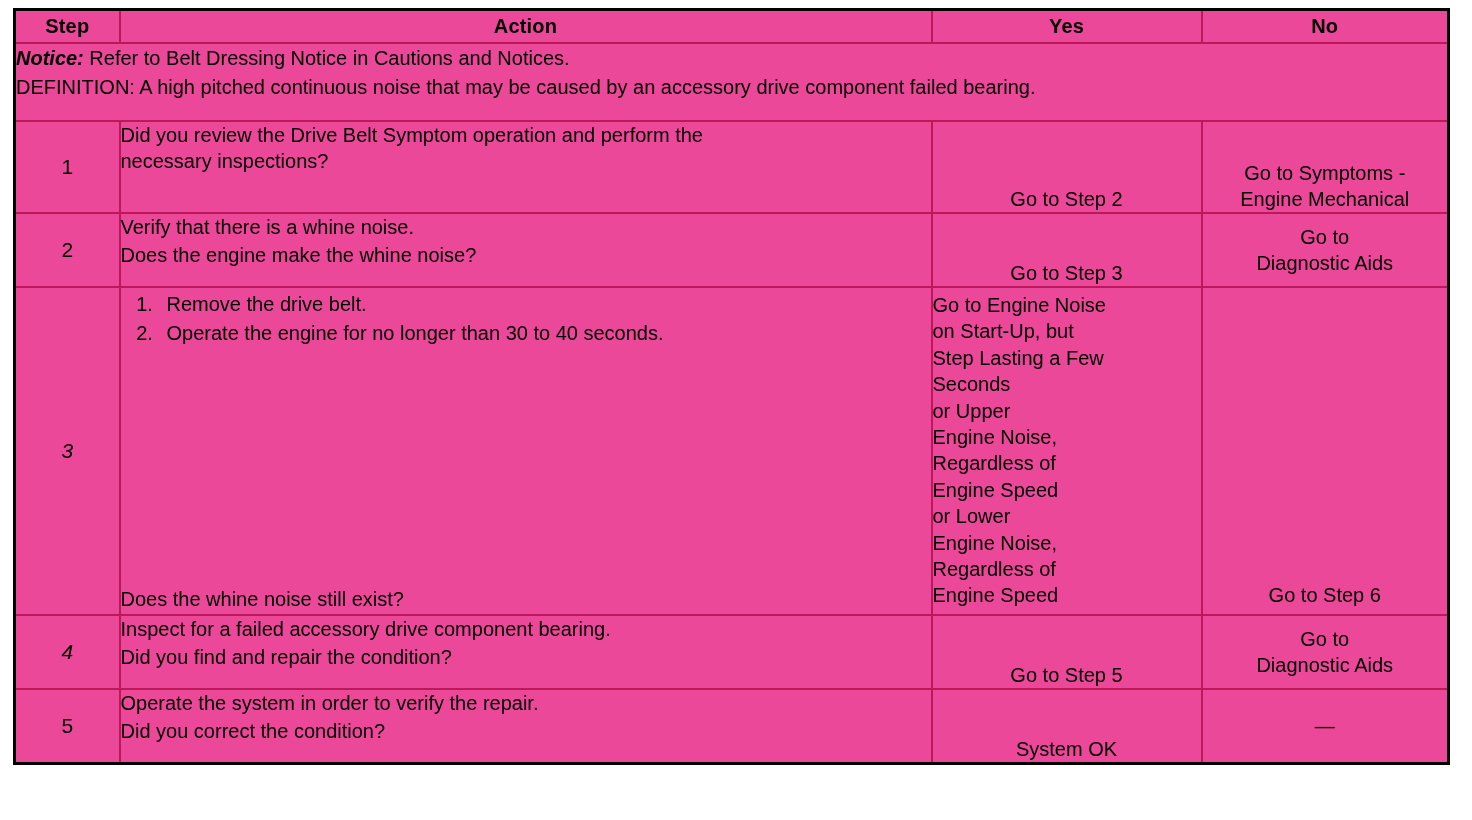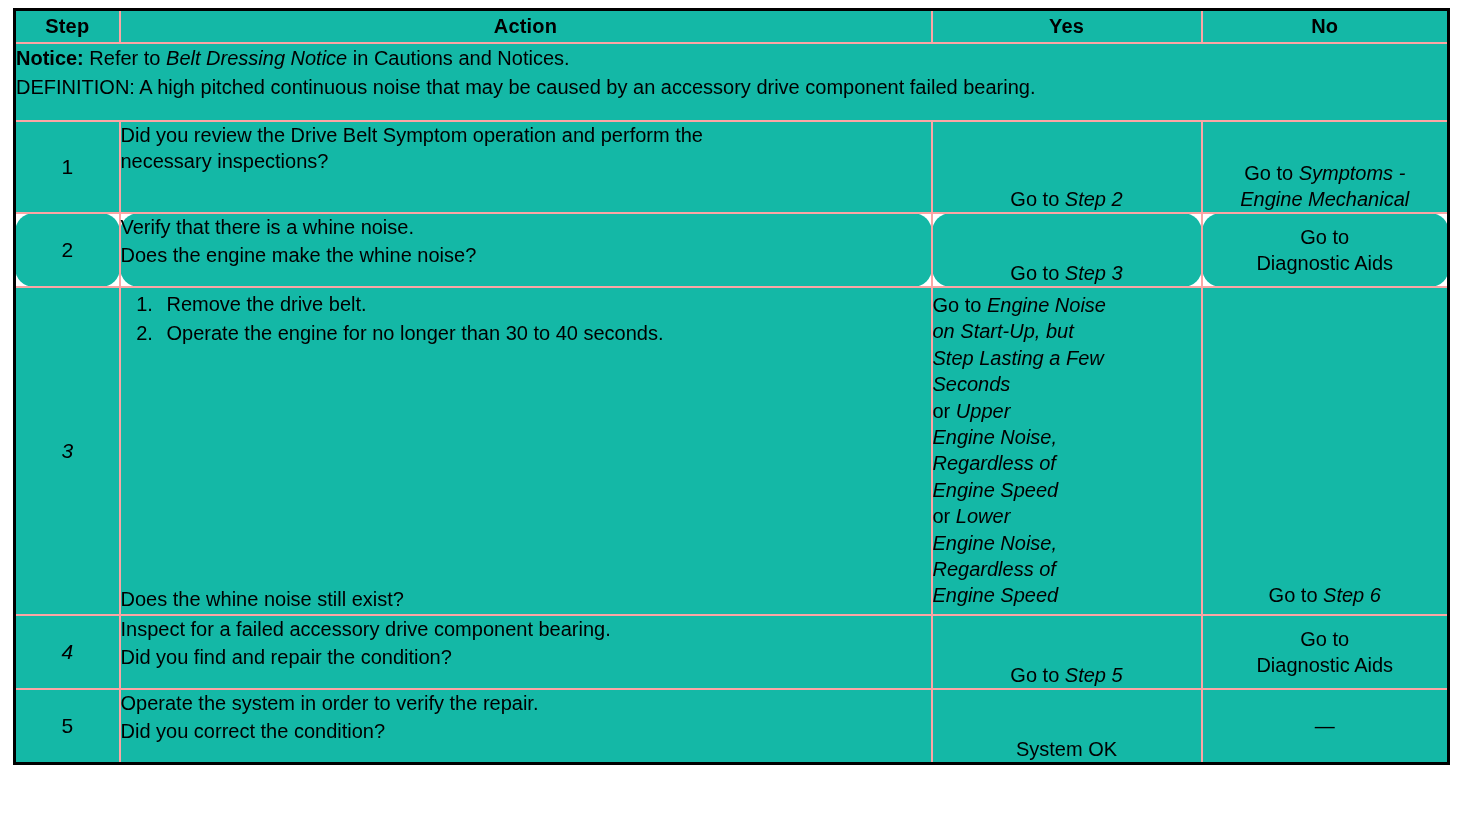--- a/index.html
+++ b/index.html
@@ -28,24 +28,24 @@
     left: 13px;
     top: 8px;
     width: 1434px;
     border-collapse: collapse;
     table-layout: fixed;
     background: #fff;
   }
 
   table.diag td,
   table.diag th {
-    border: 2px solid #fca5a5;
+    border: 2px solid #be185d;
     padding: 0;
     vertical-align: top;
-    background: #14b8a6;
+    background: #ec4899;
   }
 
   
   table.diag {
     border: 3px solid #000;
   }
 
   
   col.c-step   { width: 105px; }
   col.c-action { width: 812px; }
@@ -62,22 +62,22 @@
     letter-spacing: 0.2px;
   }
 
   
   td.notice {
     padding: 6px 0 8px 22px;
     font-size: 20px;
     line-height: 1.45;
   }
   .notice-line { white-space: nowrap; }
-  .bi { font-weight: bold; }
-  .it { font-style: italic; }
+  .bi { font-weight: bold; font-style: italic; }
+  .it { }
 
   
   td.stepnum {
     text-align: center;
     vertical-align: middle;
     font-size: 21px;
   }
   td.stepnum.ital { font-style: italic; }
 
   td.action {
@@ -93,21 +93,21 @@
   }
 
   
   .v-bottom { vertical-align: bottom !important; }
   .v-middle { vertical-align: middle !important; }
   .v-top    { vertical-align: top !important; }
 
   
   tr.r-notice td { height: 76px; }
   tr.r1 td { height: 90px; }
-  tr.r2 td { height: 72px; border-radius: 19px; }
+  tr.r2 td { height: 72px; }
   tr.r3 td { height: 320px; }
   tr.r4 td { height: 72px; }
   tr.r5 td { height: 72px; }
 
   
   ol.sublist {
     margin: 3px 0 0 0;
     padding: 0 8px 0 38px;
     font-size: 20px;
     line-height: 1.38;

